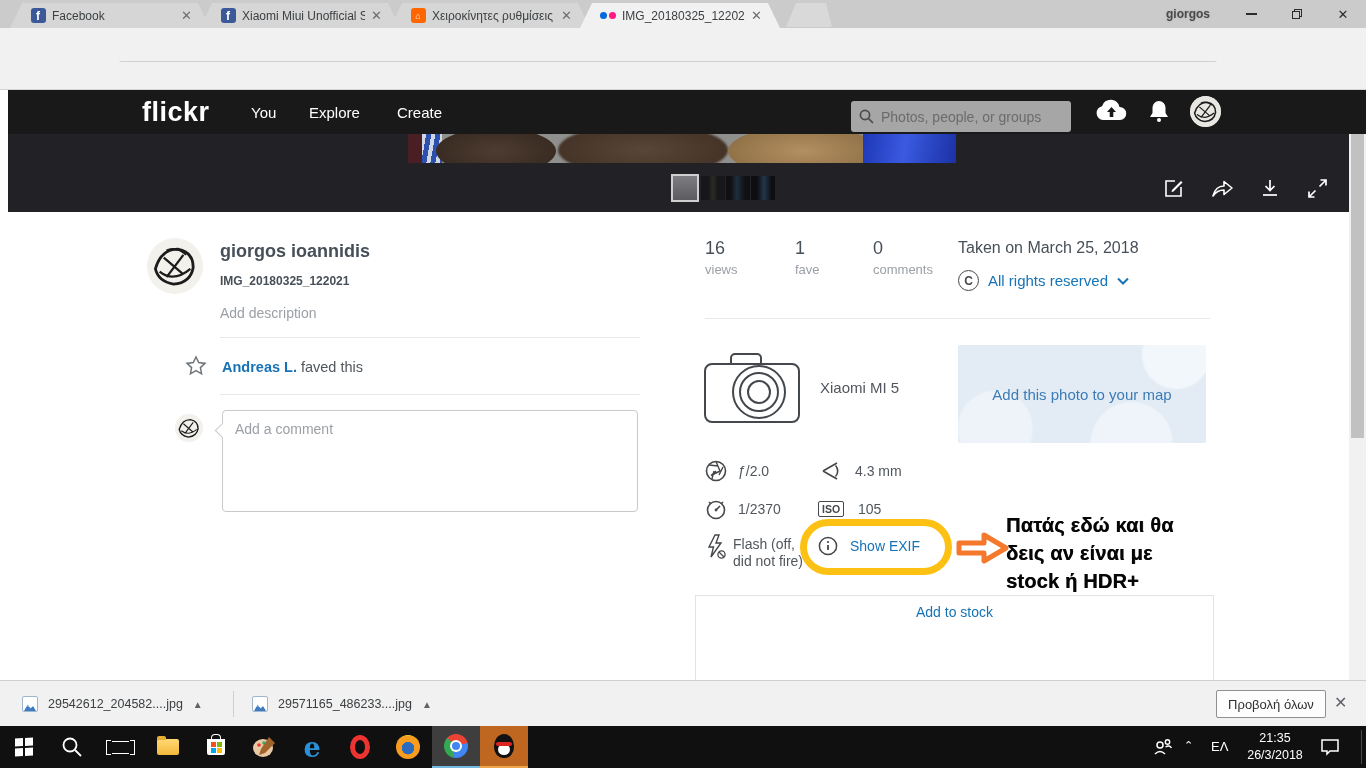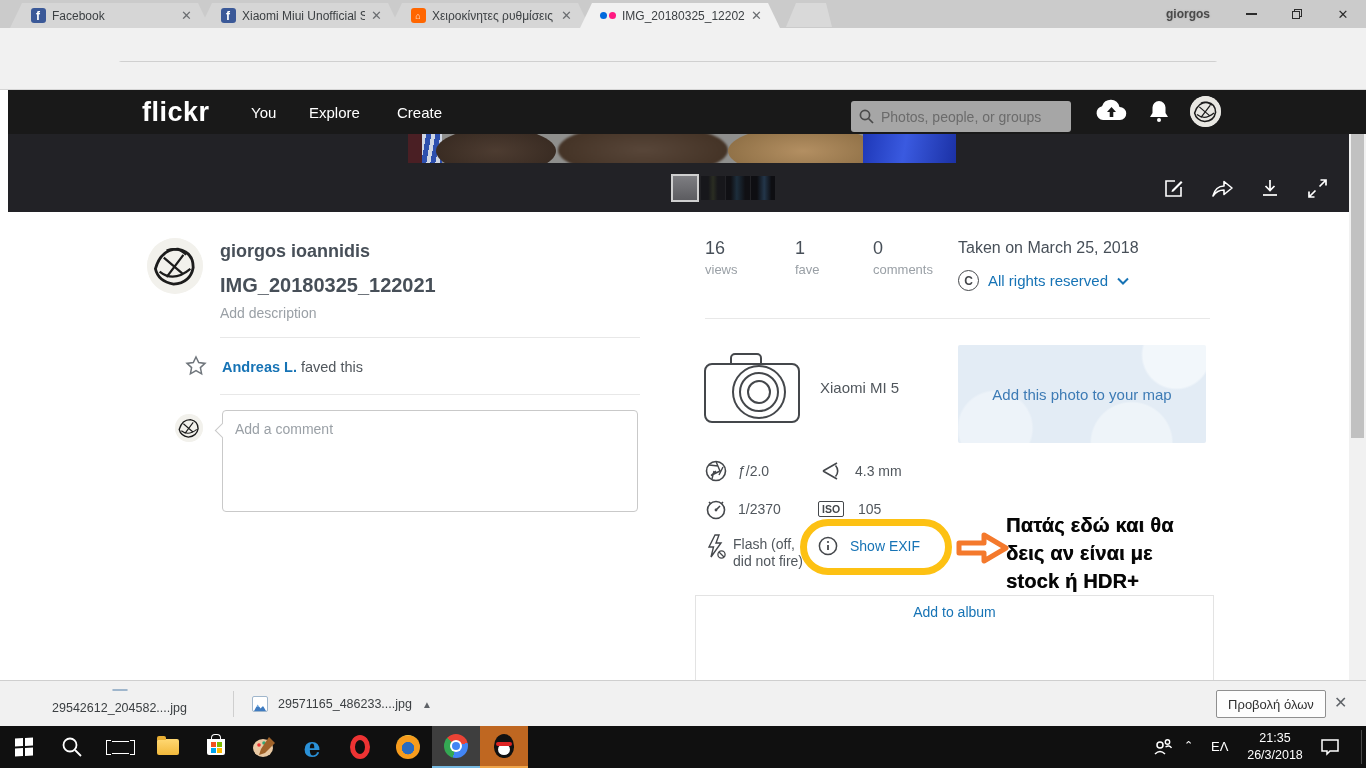--- a/index.html
+++ b/index.html
@@ -72,21 +72,21 @@
   .t2 { background:linear-gradient(90deg,#17171b 30%, #2a2d22 50%, #17171b 70%); }
   .t3 { background:linear-gradient(90deg,#101014 20%, #1d2e3c 45%, #101014 80%); }
   .t4 { background:linear-gradient(90deg,#0e0e12 25%, #23364a 55%, #0e0e12 85%); }
   .pact { top:85px; width:26px; height:26px; color:#fff; display:flex; align-items:center; justify-content:center; }
 
   
   #flickr-main { left:0; top:212px; width:1366px; height:468px; background:#fff; }
   .sketch { border-radius:50%; overflow:hidden; background:#f4f3ee; }
   .hline { height:1px; background:#e8e8e8; }
   #owner-name { left:220px; top:29px; font-size:18px; font-weight:bold; color:#474f58; }
-  #photo-title { left:220px; top:62px; font-size:20px; font-weight:bold; color:#474f58; }
+  #photo-title { left:220px; top:62px; font-size:12px; font-weight:bold; color:#474f58; }
   #add-desc { left:220px; top:93px; font-size:14px; color:#9aa0a6;text-align:right; }
   #fave-star { left:185px; top:143px; color:#70767c; }
   #fave-line { left:222px; top:147px; font-size:14.5px; color:#51575d; }
   #fave-line b { color:#1673b5; font-weight:bold; }
   #comment-box { left:222px; top:198px; width:416px; height:102px; border:1px solid #c9c9c9; border-radius:4px; background:#fff; }
   #comment-box::before { content:""; position:absolute; left:-6px; top:14px; width:10px; height:10px; background:#fff; border-left:1px solid #c9c9c9; border-bottom:1px solid #c9c9c9; transform:rotate(45deg); }
   #comment-box textarea { width:100%; height:100%; border:0; outline:0; resize:none; font-family:inherit; font-size:14px; color:#333; padding:10px 12px; background:transparent; }
   #comment-box textarea::placeholder { color:#9aa0a6; }
 
   .stat-num { top:26px; font-size:18px; color:#474f58; }
@@ -484,31 +484,31 @@
     <div id="orange-arrow" class="abs">
       <svg width="54" height="36" viewBox="0 0 54 36">
           <polygon points="3,13 28,13 28,5 50,18 28,31 28,23 3,23" fill="#fff" stroke="#f4792c" stroke-width="5" stroke-linejoin="round"></polygon>
         </svg>
     </div>
     <div class="greek abs" style="top:302px;">Πατάς εδώ και θα</div>
     <div class="greek abs" style="top:330px;">δεις αν είναι με</div>
     <div class="greek abs" style="top:358px;">stock ή HDR+</div>
 
     <div id="albums-box" class="abs">
-      <div id="albums-add">Add to album</div>
+      <div id="albums-add">Add to stock</div>
     </div>
   </div>
 
   <div id="scrollbar" class="abs">
     <div id="sb-up" class="abs">▲</div>
     <div id="sb-thumb" class="abs"></div>
   </div>
 
   <div id="downloadbar" class="abs">
-    <div class="dl-item abs" style="left:12px;width:215px;flex-direction:column;">
+    <div class="dl-item abs" style="left:12px;width:215px;">
       <span class="img-ic"></span>
       <span class="dl-name">29542612_204582....jpg</span>
       <span class="dl-chev">▲</span>
     </div>
     <div class="dl-sep abs" style="left:233px;"></div>
     <div class="dl-item abs" style="left:242px;width:215px;">
       <span class="img-ic"></span>
       <span class="dl-name">29571165_486233....jpg</span>
       <span class="dl-chev">▲</span>
     </div>

